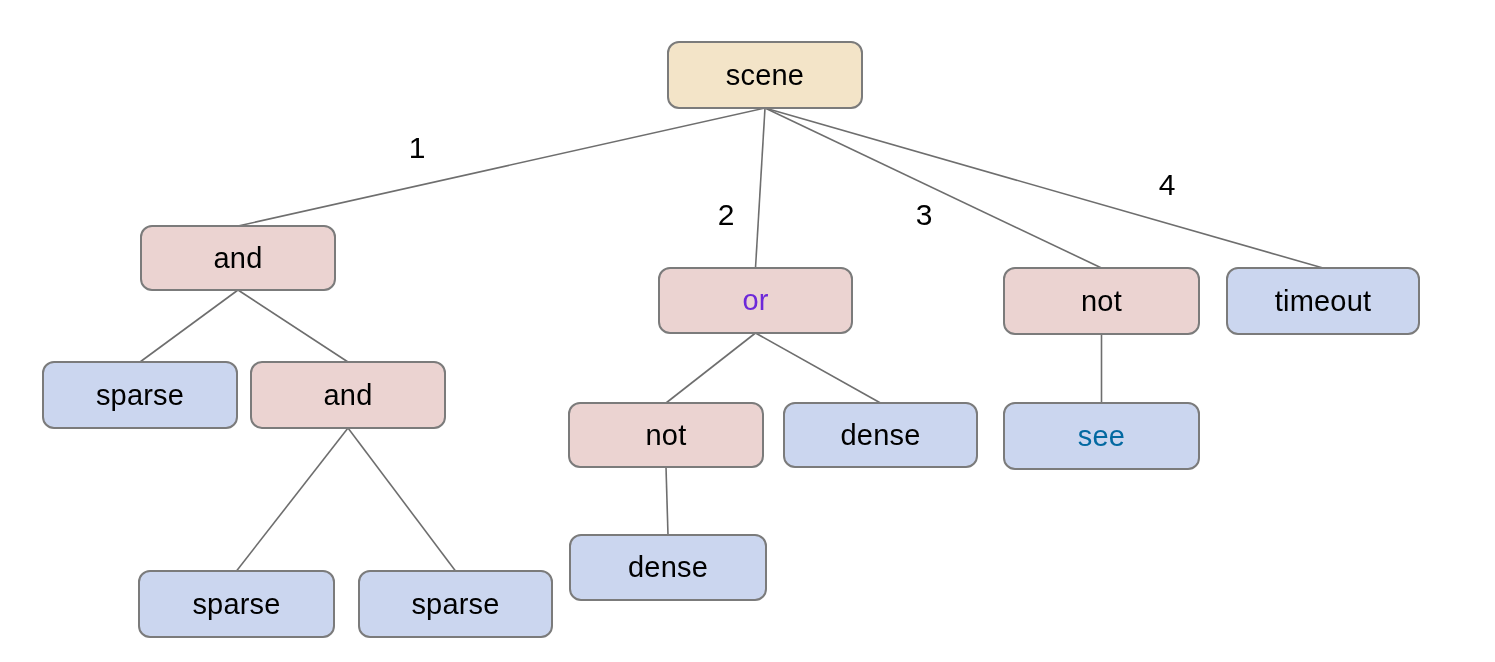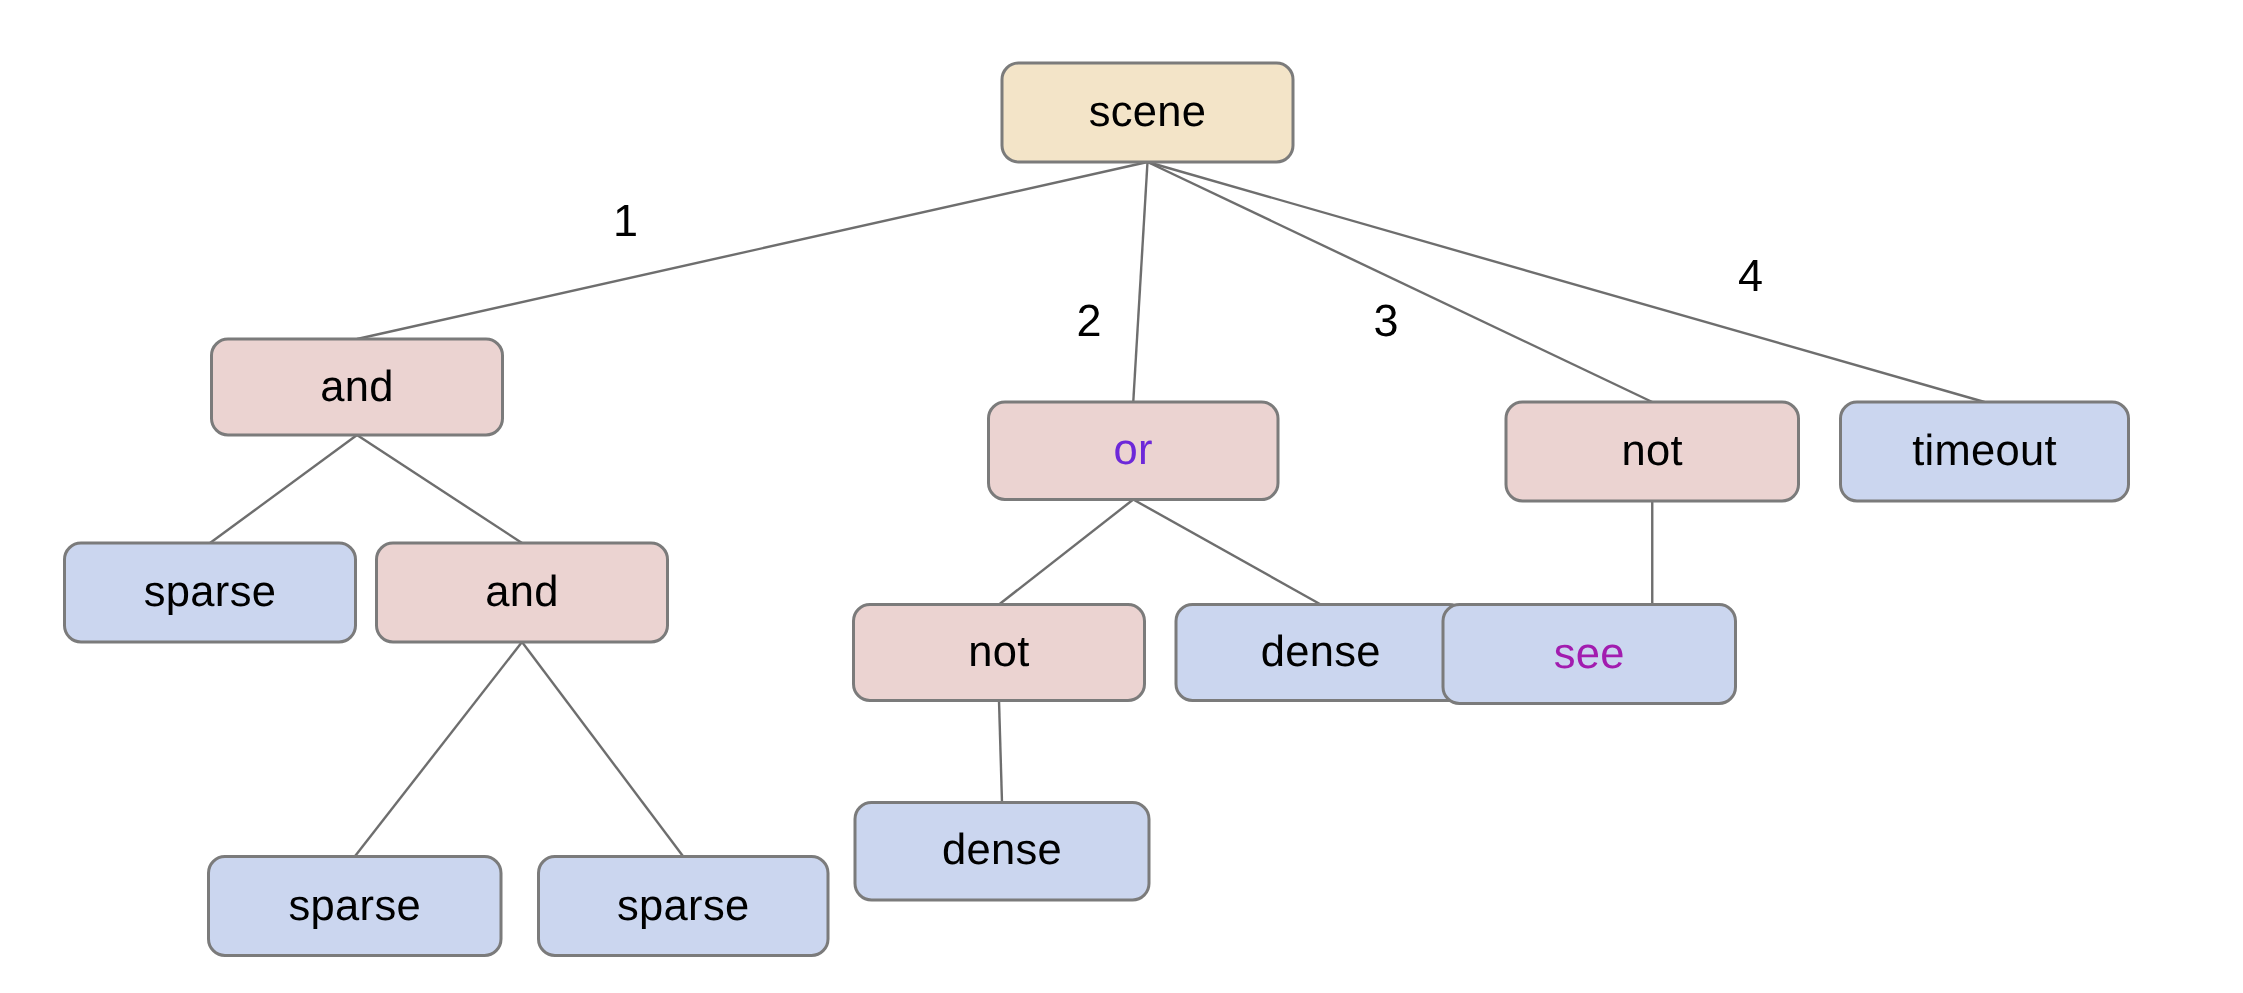--- a/index.html
+++ b/index.html
@@ -79,21 +79,21 @@
     </div>
     <div class="node" style="left: 250px; top: 361px; width: 196px; height: 68px; background: rgb(235, 211, 209); border-color: rgb(123, 123, 123); color: rgb(0, 0, 0);">
       <span>and</span>
     </div>
     <div class="node" style="left: 568px; top: 402px; width: 196px; height: 66px; background: rgb(235, 211, 209); border-color: rgb(123, 123, 123); color: rgb(0, 0, 0);">
       <span>not</span>
     </div>
     <div class="node" style="left: 783px; top: 402px; width: 195px; height: 66px; background: rgb(203, 214, 239); border-color: rgb(123, 123, 123); color: rgb(0, 0, 0);">
       <span>dense</span>
     </div>
-    <div class="node" style="left: 961px; top: 402px; width: 197px; height: 68px; background: rgb(203, 214, 239); border-color: rgb(123, 123, 123); color: #a21caf;">
+    <div class="node" style="left: 1003px; top: 402px; width: 197px; height: 68px; background: rgb(203, 214, 239); border-color: rgb(123, 123, 123); color: #0369a1;">
       <span>see</span>
     </div>
     <div class="node" style="left: 569px; top: 534px; width: 198px; height: 67px; background: rgb(203, 214, 239); border-color: rgb(123, 123, 123); color: rgb(0, 0, 0);">
       <span>dense</span>
     </div>
     <div class="node" style="left: 138px; top: 570px; width: 197px; height: 68px; background: rgb(203, 214, 239); border-color: rgb(123, 123, 123); color: rgb(0, 0, 0);">
       <span>sparse</span>
     </div>
     <div class="node" style="left: 358px; top: 570px; width: 195px; height: 68px; background: rgb(203, 214, 239); border-color: rgb(123, 123, 123); color: rgb(0, 0, 0);">
       <span>sparse</span>

